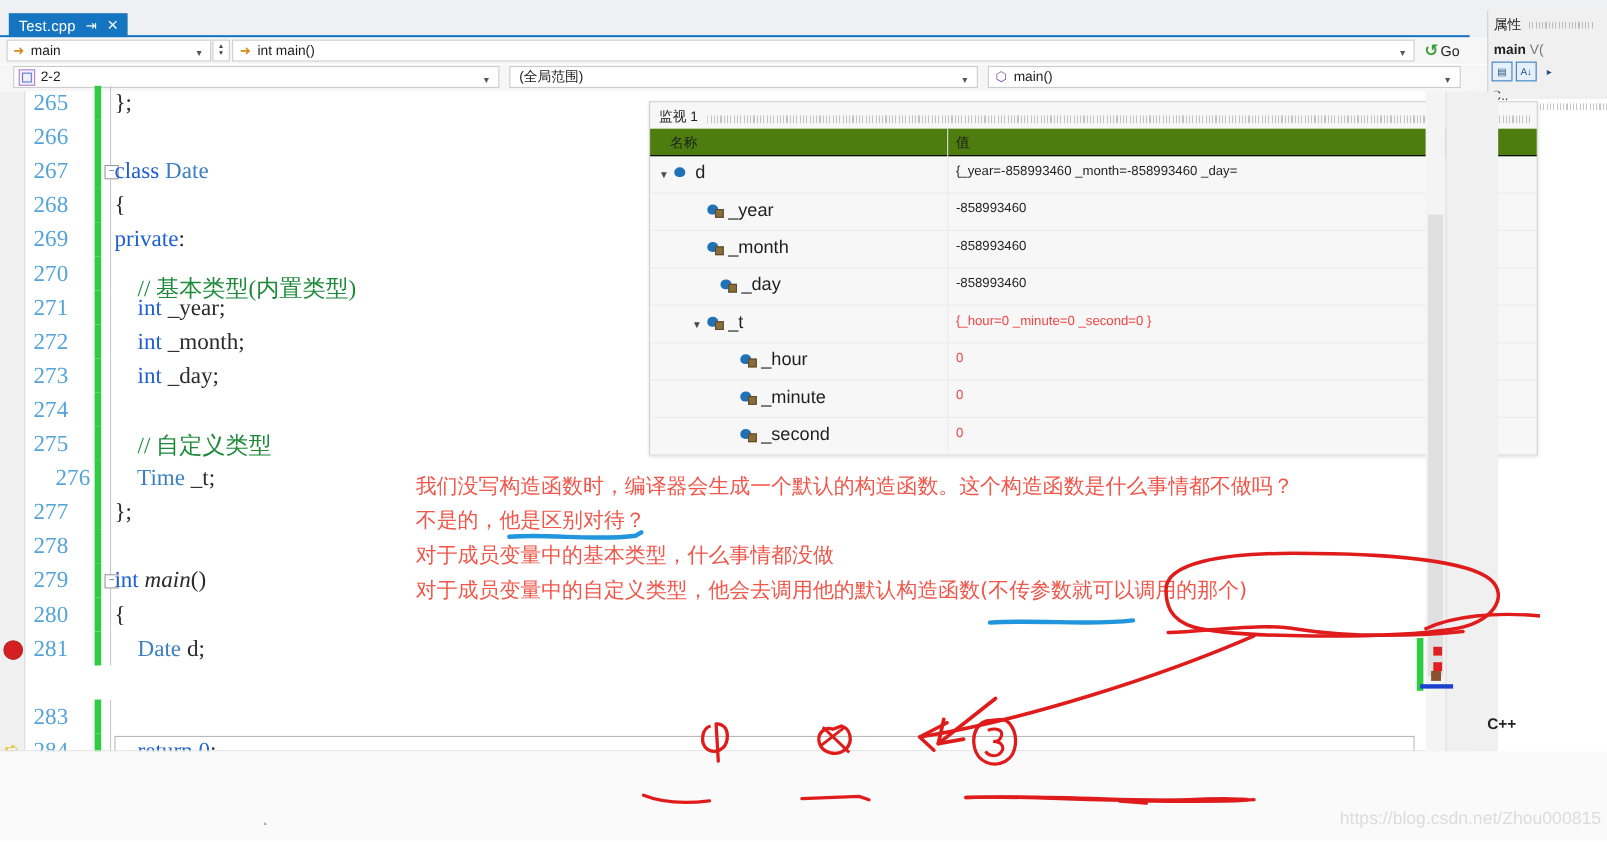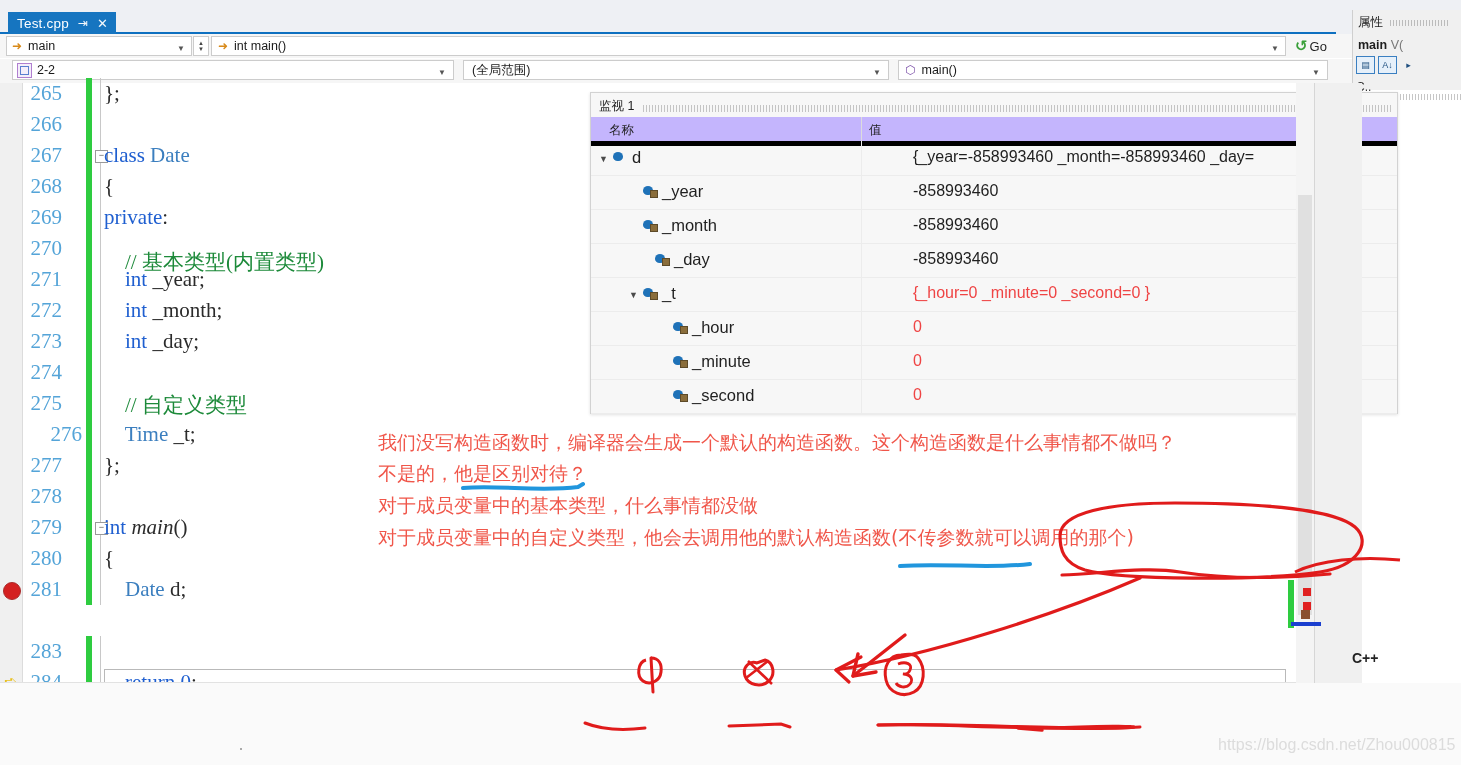--- a/index.html
+++ b/index.html
@@ -83,28 +83,28 @@
   .bpdot{position:absolute;left:3px;width:16px;height:16px;border-radius:50%;background:#d42020;border:1px solid #aa2b2b;}
   .curarrow{position:absolute;left:4px;font-size:16px;color:#e8c020;line-height:1;}
   .curline{position:absolute;left:104px;height:27px;border:1px solid #b9b9b9;background:#fff;}
 
   
   .watch{position:absolute;left:590px;top:92px;width:806px;height:320px;background:#f7f7f7;
     border:1px solid #d2d2d2;box-shadow:0 1px 3px rgba(0,0,0,.12);}
   .watchtitle{position:absolute;left:8px;top:5px;font-size:12.5px;color:#1f1f1f;}
   .watchdots{position:absolute;left:52px;top:12px;width:748px;height:7px;
     background-image:repeating-linear-gradient(90deg,#c4c4c4 0 1px,transparent 1px 3px);}
-  .whead{position:absolute;left:0;top:24px;width:806px;height:24px;background:#c4b5fd;border-bottom:5px solid #000000;}
+  .whead{position:absolute;left:0;top:24px;width:806px;height:24px;background:#4d7c0f;border-bottom:1px solid #000000;}
   .whead .h1{position:absolute;left:18px;top:5px;font-size:12.5px;color:#1f1f1f;}
   .whead .h2{position:absolute;left:278px;top:5px;font-size:12.5px;color:#1f1f1f;}
   .whead .sep{position:absolute;left:270px;top:0;width:1px;height:24px;background:#dcdcdc;}
   .wrow{position:absolute;left:0;width:806px;height:34px;border-bottom:1px solid #ececec;}
   .wrow .colsep{position:absolute;left:270px;top:0;width:1px;height:34px;background:#ececec;}
   .wname{position:absolute;top:7px;font-size:16.5px;color:#1f1f1f;display:flex;align-items:center;gap:6px;}
-  .wval{position:absolute;left:278px;top:7px;font-size:16px;color:#1f1f1f;white-space:nowrap;margin-left:44px;}
+  .wval{position:absolute;left:278px;top:7px;font-size:12px;color:#1f1f1f;white-space:nowrap;}
   .wval.red{color:#ef4444;}
   .twisty{position:absolute;font-size:9px;color:#4a4a4a;top:13px;}
   .fieldicon{display:inline-block;width:13px;height:11px;position:relative;}
   .fieldicon:before{content:"";position:absolute;left:0;top:0;width:10px;height:9px;border-radius:50% 50% 45% 45%;
      background:#1f72b8;}
   .fieldicon.lock:after{content:"";position:absolute;left:7px;top:4px;width:6px;height:6px;background:#8a6d3b;
      border:1px solid #5d4a28;}
 
   
   .anno{position:absolute;color:#f0564a;font-size:19px;font-family:"DejaVu Sans","Liberation Sans",sans-serif;

